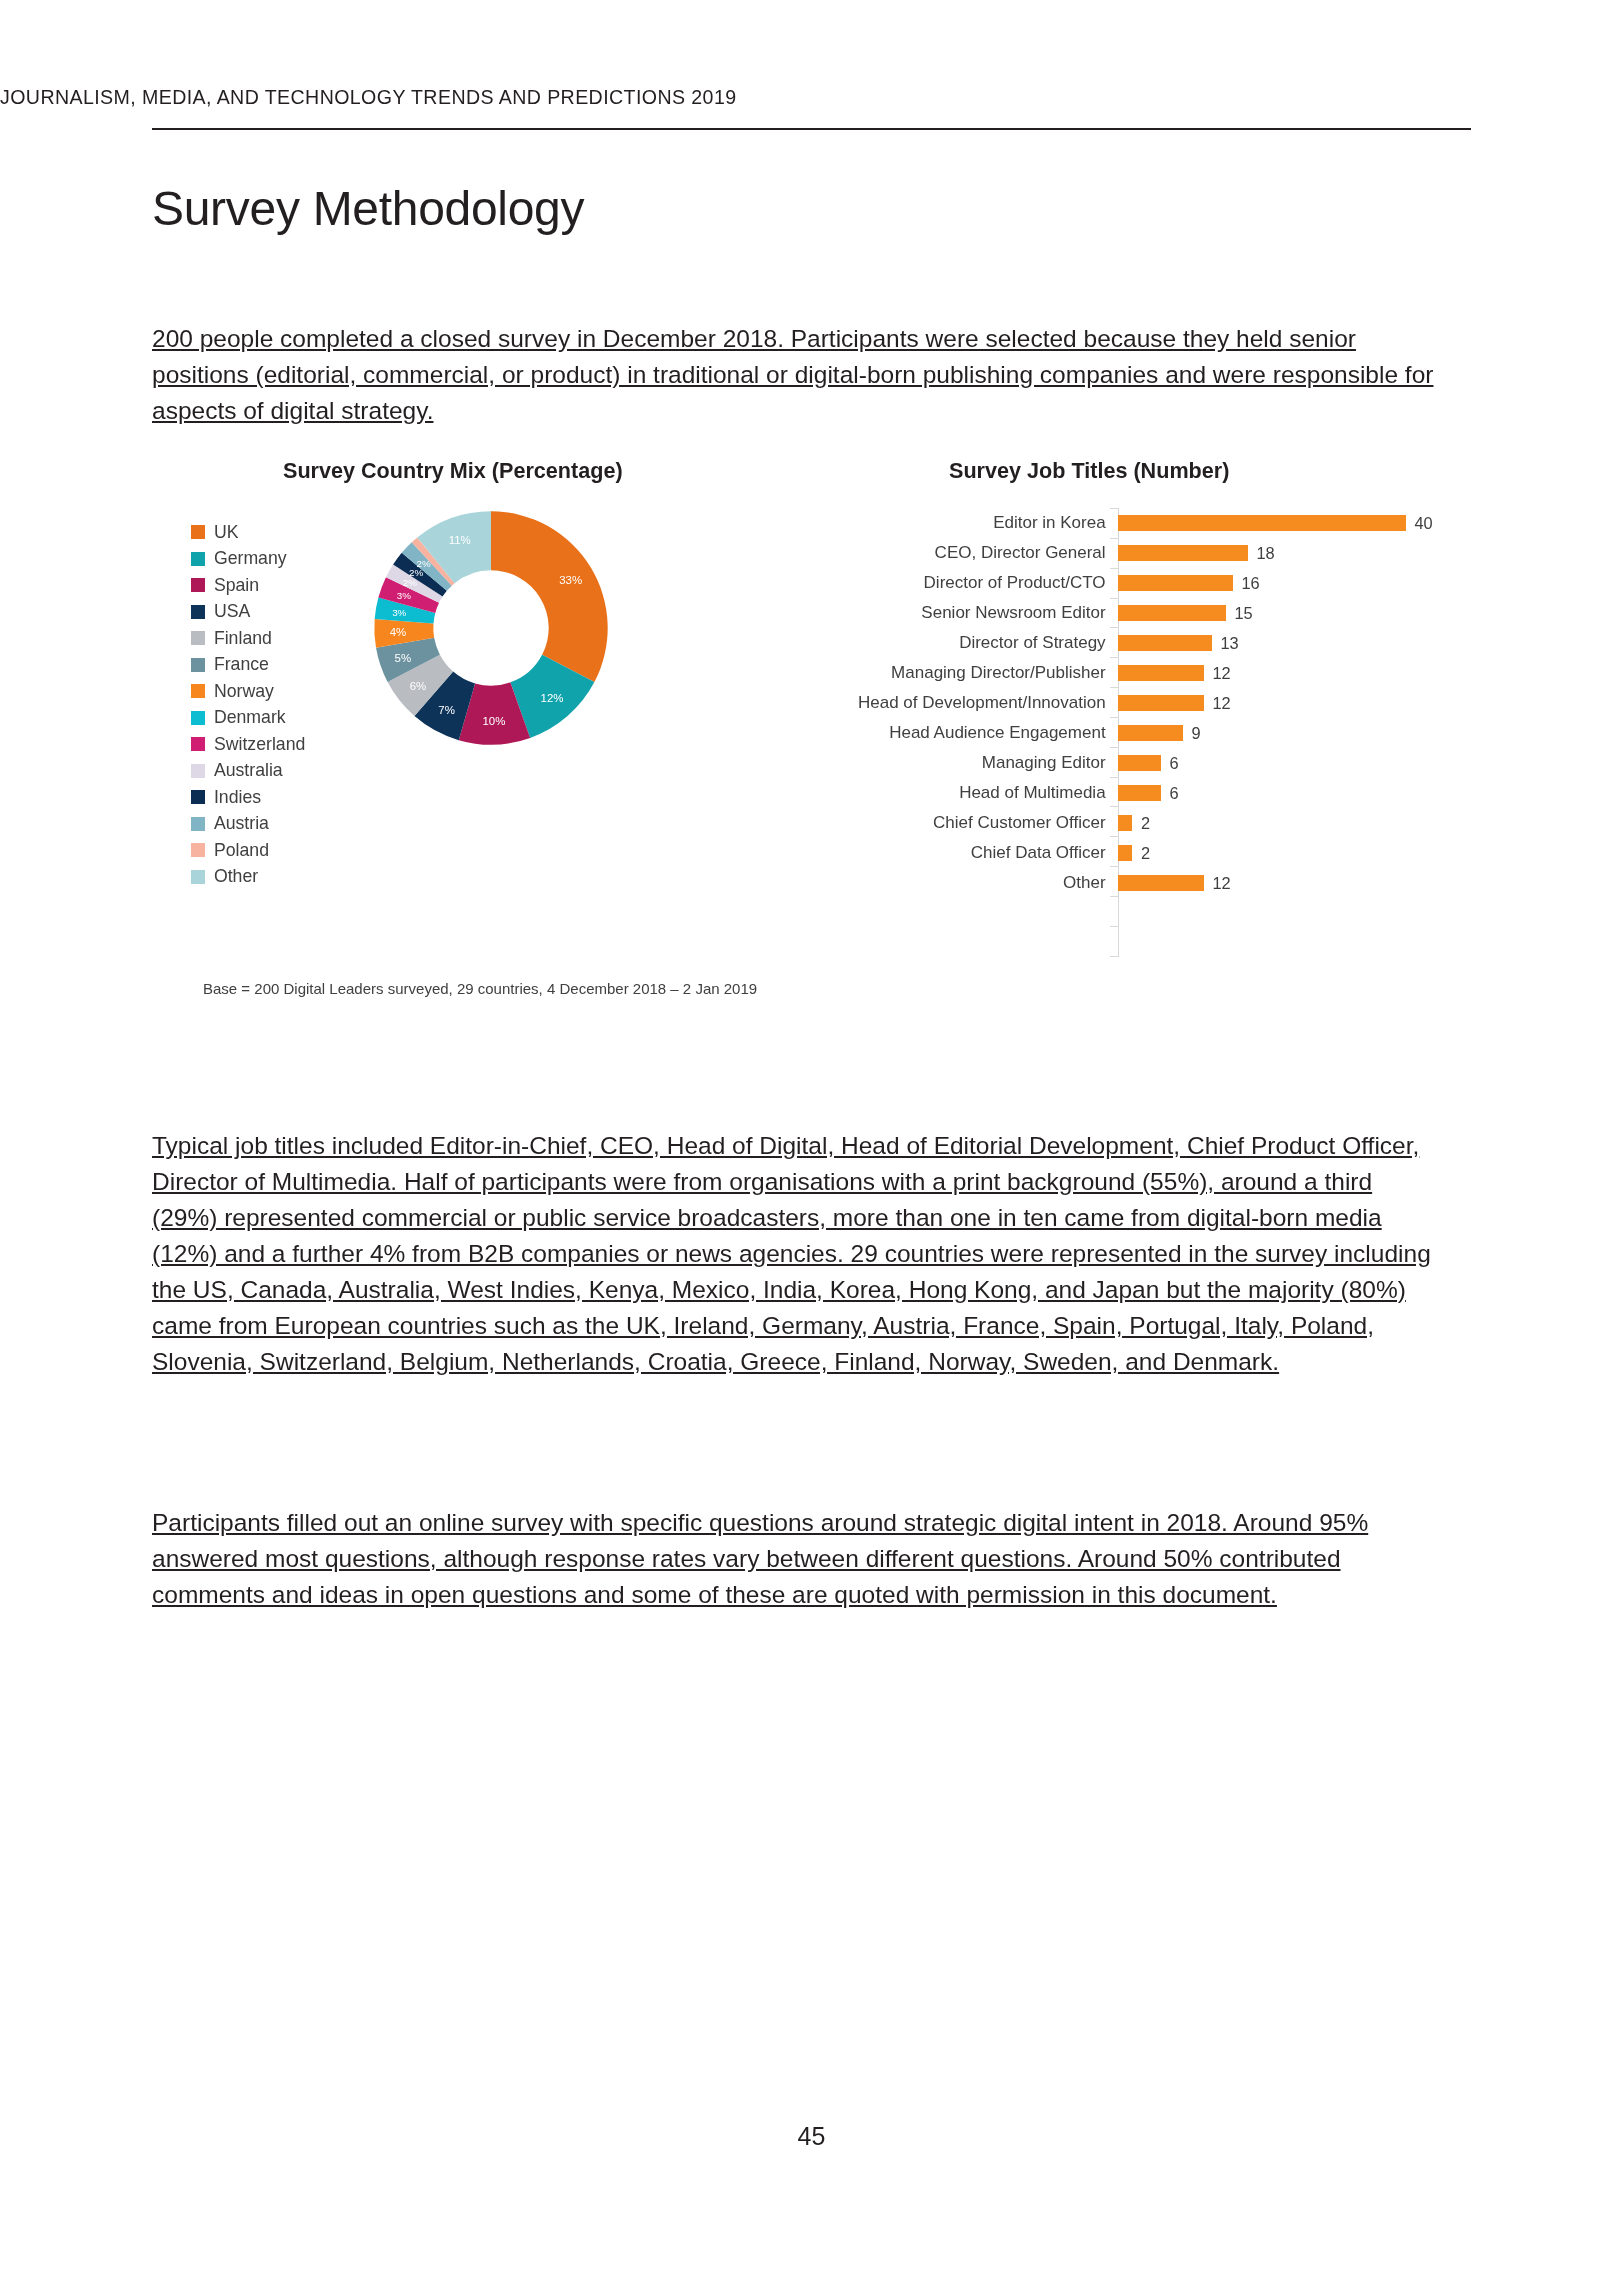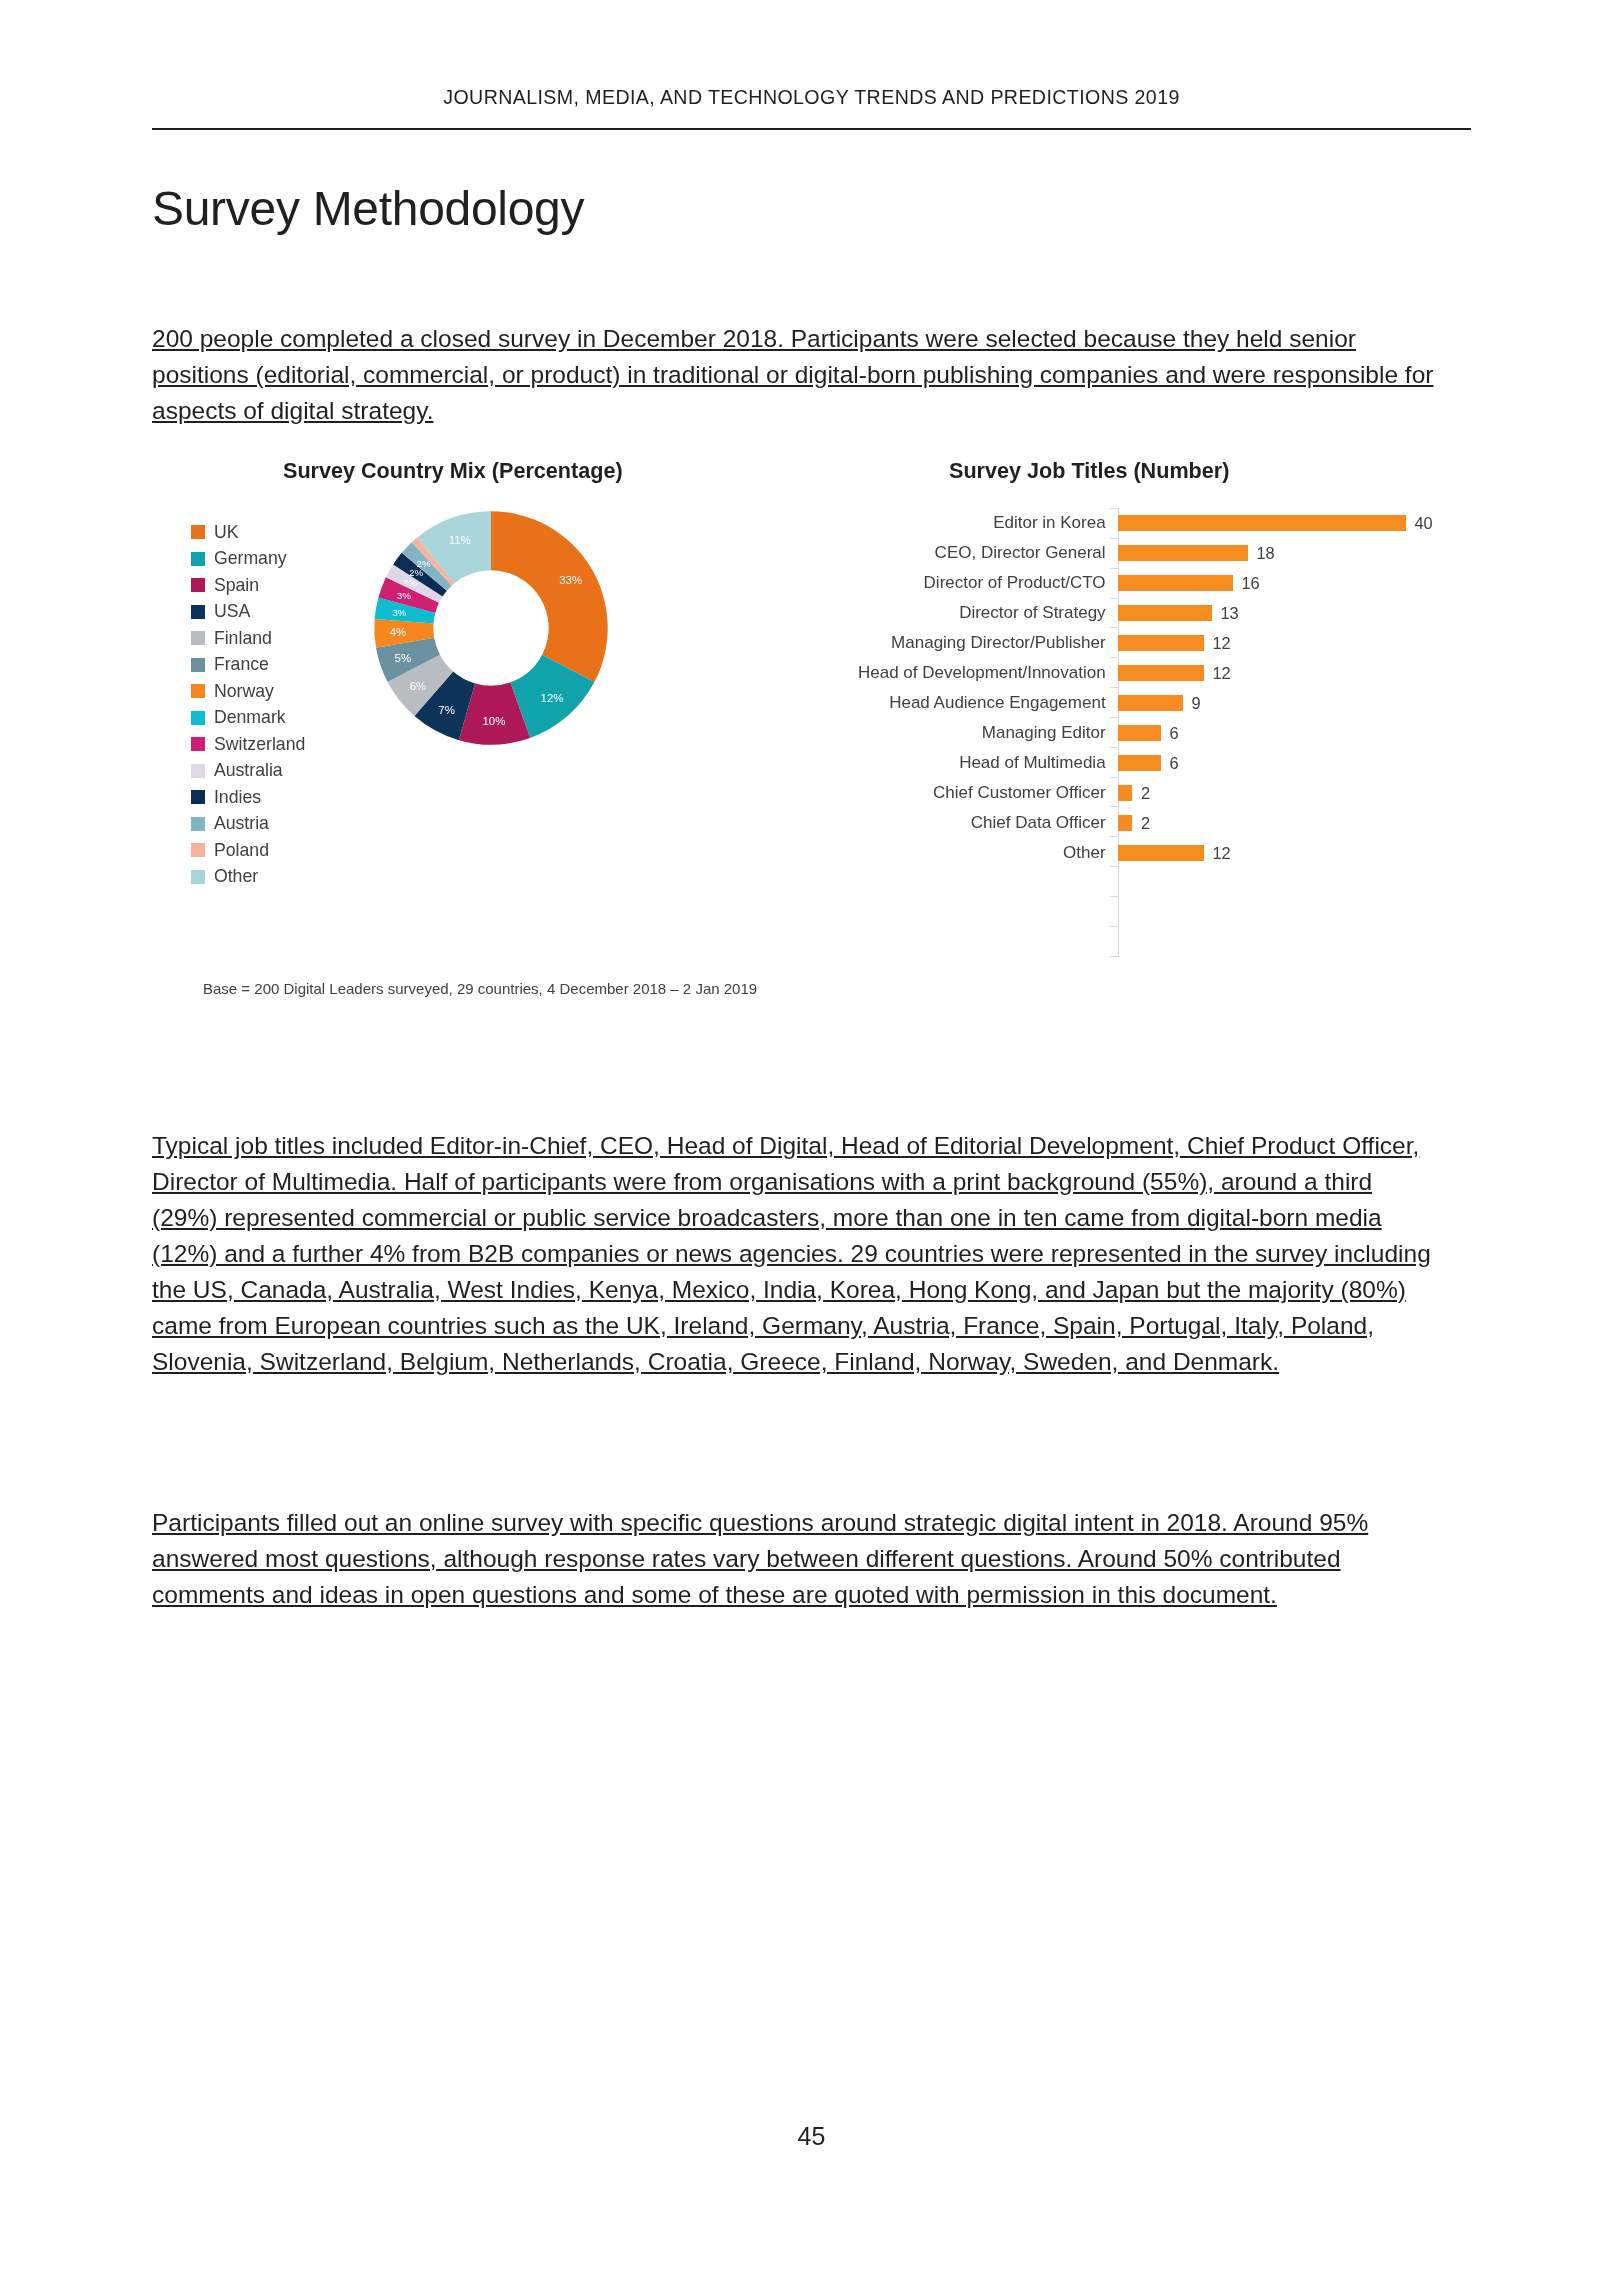--- a/index.html
+++ b/index.html
@@ -20,21 +20,21 @@
     position: absolute;
     inset: 0;
   }
 
   
   .running-head {
     position: absolute;
     top: 86px;
     left: 0;
     width: 1623px;
-    text-align: center;
+    text-align: left;
     font-size: 19.6px;
     letter-spacing: 0.4px;
     color: #231f20;
     font-family: "Liberation Sans", sans-serif;
   }
   .head-rule {
     position: absolute;
     top: 128px;
     left: 152px;
     width: 1319px;
@@ -329,20 +329,27 @@
           </div>
         </div>
         <div class="bar-row">
           <div class="bar-cat">Director of Product/CTO</div>
           <div class="bar-track">
             <div class="bar-fill" style="width: 115px; background: rgb(246, 139, 31);"></div>
             <span class="bar-value">16</span>
           </div>
         </div>
         <div class="bar-row">
+          <div class="bar-cat">Senior Newsroom Editor</div>
+          <div class="bar-track">
+            <div class="bar-fill" style="width: 108px; background: rgb(246, 139, 31);"></div>
+            <span class="bar-value">15</span>
+          </div>
+        </div>
+        <div class="bar-row">
           <div class="bar-cat">Director of Strategy</div>
           <div class="bar-track">
             <div class="bar-fill" style="width: 94px; background: rgb(246, 139, 31);"></div>
             <span class="bar-value">13</span>
           </div>
         </div>
         <div class="bar-row">
           <div class="bar-cat">Managing Director/Publisher</div>
           <div class="bar-track">
             <div class="bar-fill" style="width: 86px; background: rgb(246, 139, 31);"></div>

